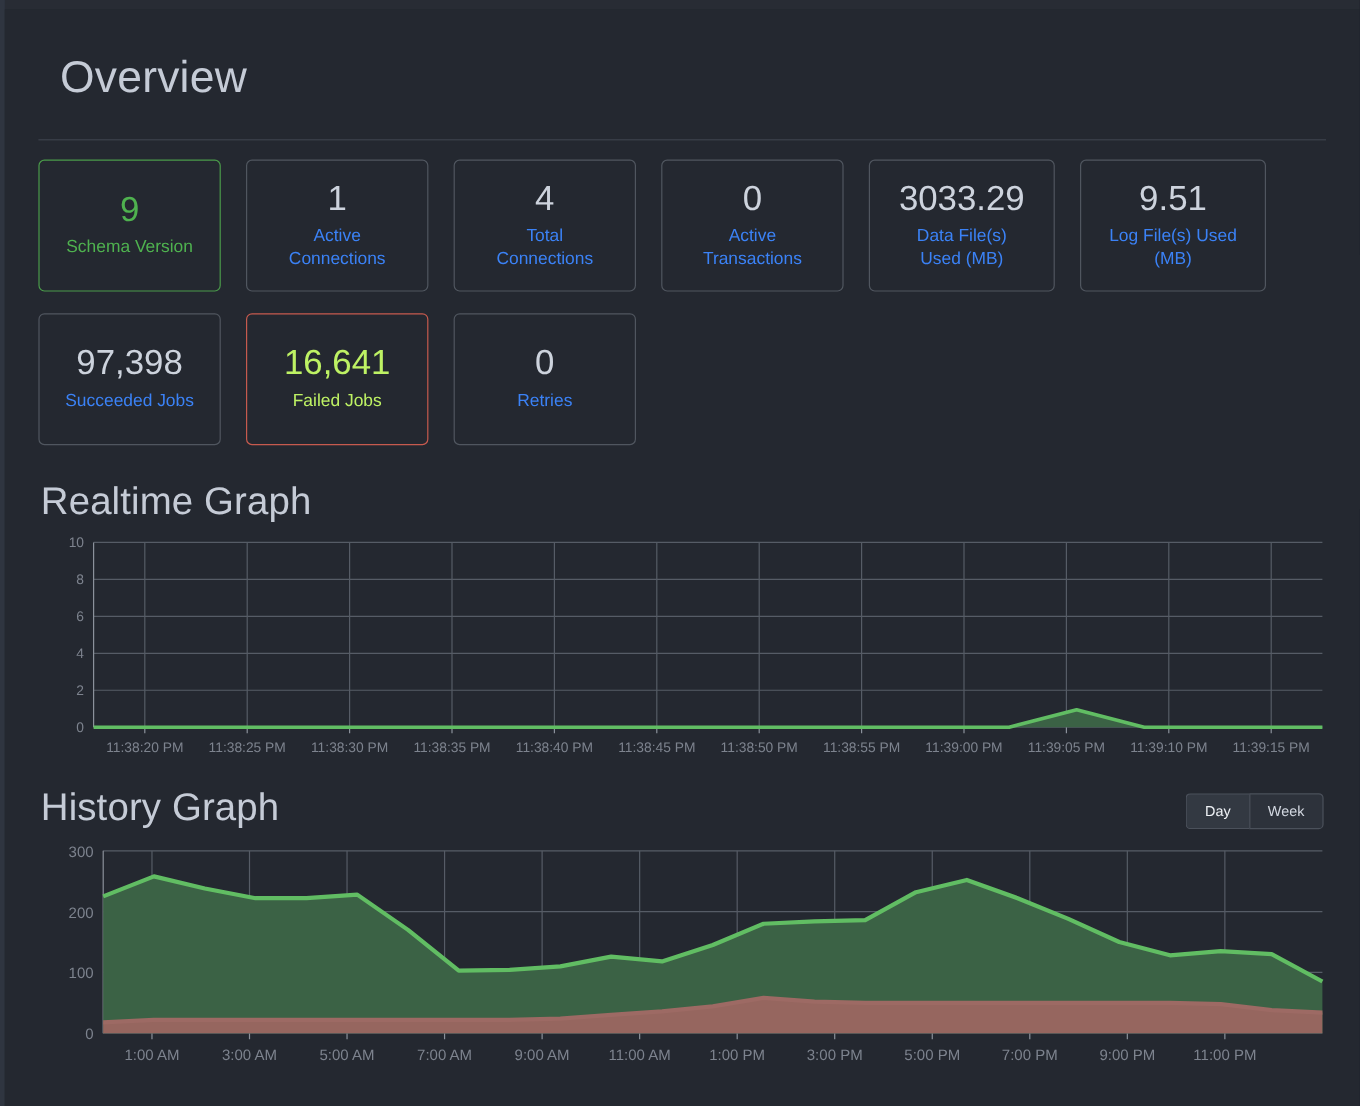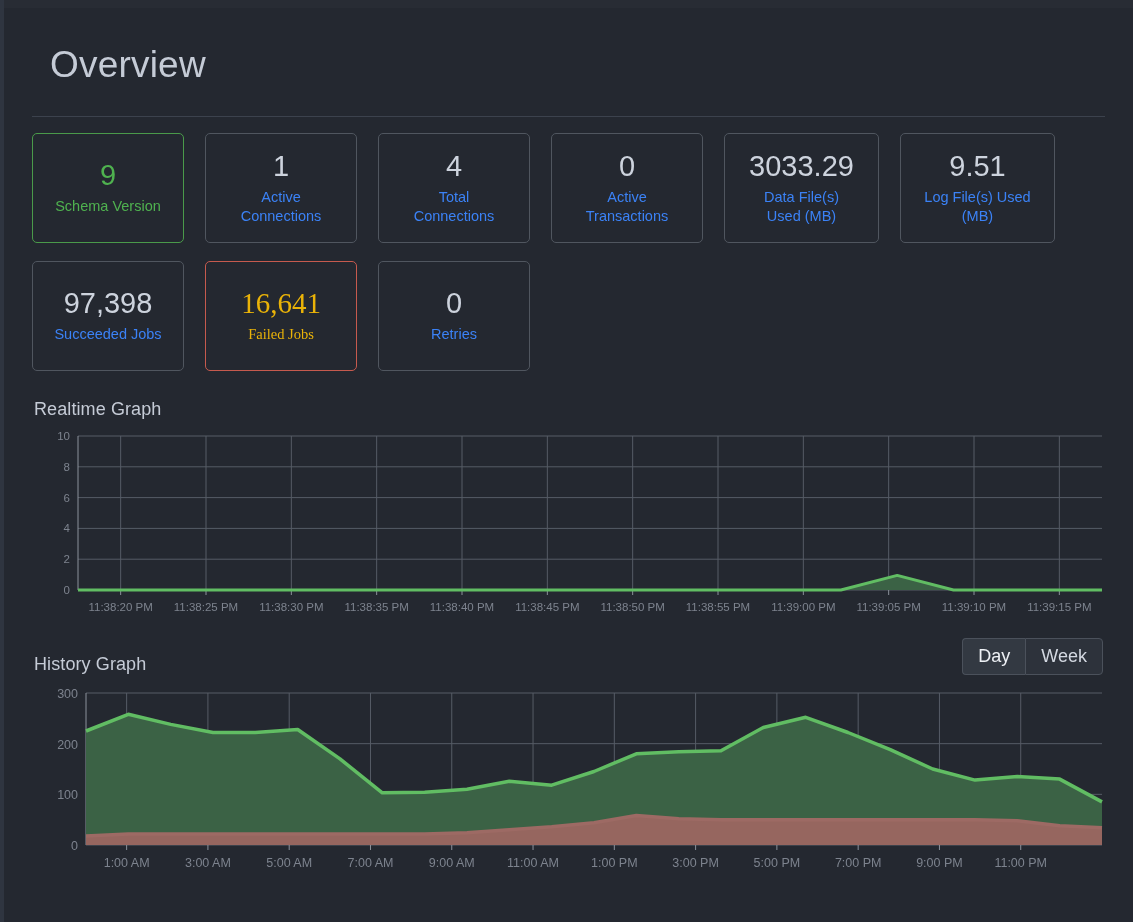--- a/index.html
+++ b/index.html
@@ -74,42 +74,42 @@
     font-weight: normal;
   }
   .stat-label {
     font-size: 14.5px;
     line-height: 1.3;
     color: #3b82f6;
   }
   .stat-card.ok { border-color: #4a9a4a; }
   .stat-card.ok .stat-value, .stat-card.ok .stat-label { color: #4fb24f; }
   .stat-card.bad { border-color: #c65a4e; }
-  .stat-card.bad .stat-value, .stat-card.bad .stat-label { color: #eab308; font-family: Liberation Serif, serif; }
+  .stat-card.bad .stat-value, .stat-card.bad .stat-label { color: #bef264; }
 
   
   .section-head {
     display: flex;
     align-items: flex-end;
     justify-content: space-between;
     padding: 10px 2px 8px 2px;
   }
   .section-title {
     color: #c5cbd6;
-    font-size: 18px;
+    font-size: 32px;
     font-weight: normal;
     margin: 0;
     letter-spacing: .1px;
   }
   .btn-group { display: flex; }
   .btn-group .btn {
     background: #2d323b;
     border: 1px solid #4b515b;
     color: #d3d8e1;
-    font-size: 18px;
+    font-size: 12px;
     font-family: "Liberation Sans", sans-serif;
     padding: 7px 15px;
     cursor: pointer;
   }
   .btn-group .btn:first-child {
     border-radius: 4px 0 0 4px;
     border-right: none;
   }
   .btn-group .btn:last-child { border-radius: 0 4px 4px 0; }
   .btn-group .btn.active { background: #333942; color: #eef1f5; }

